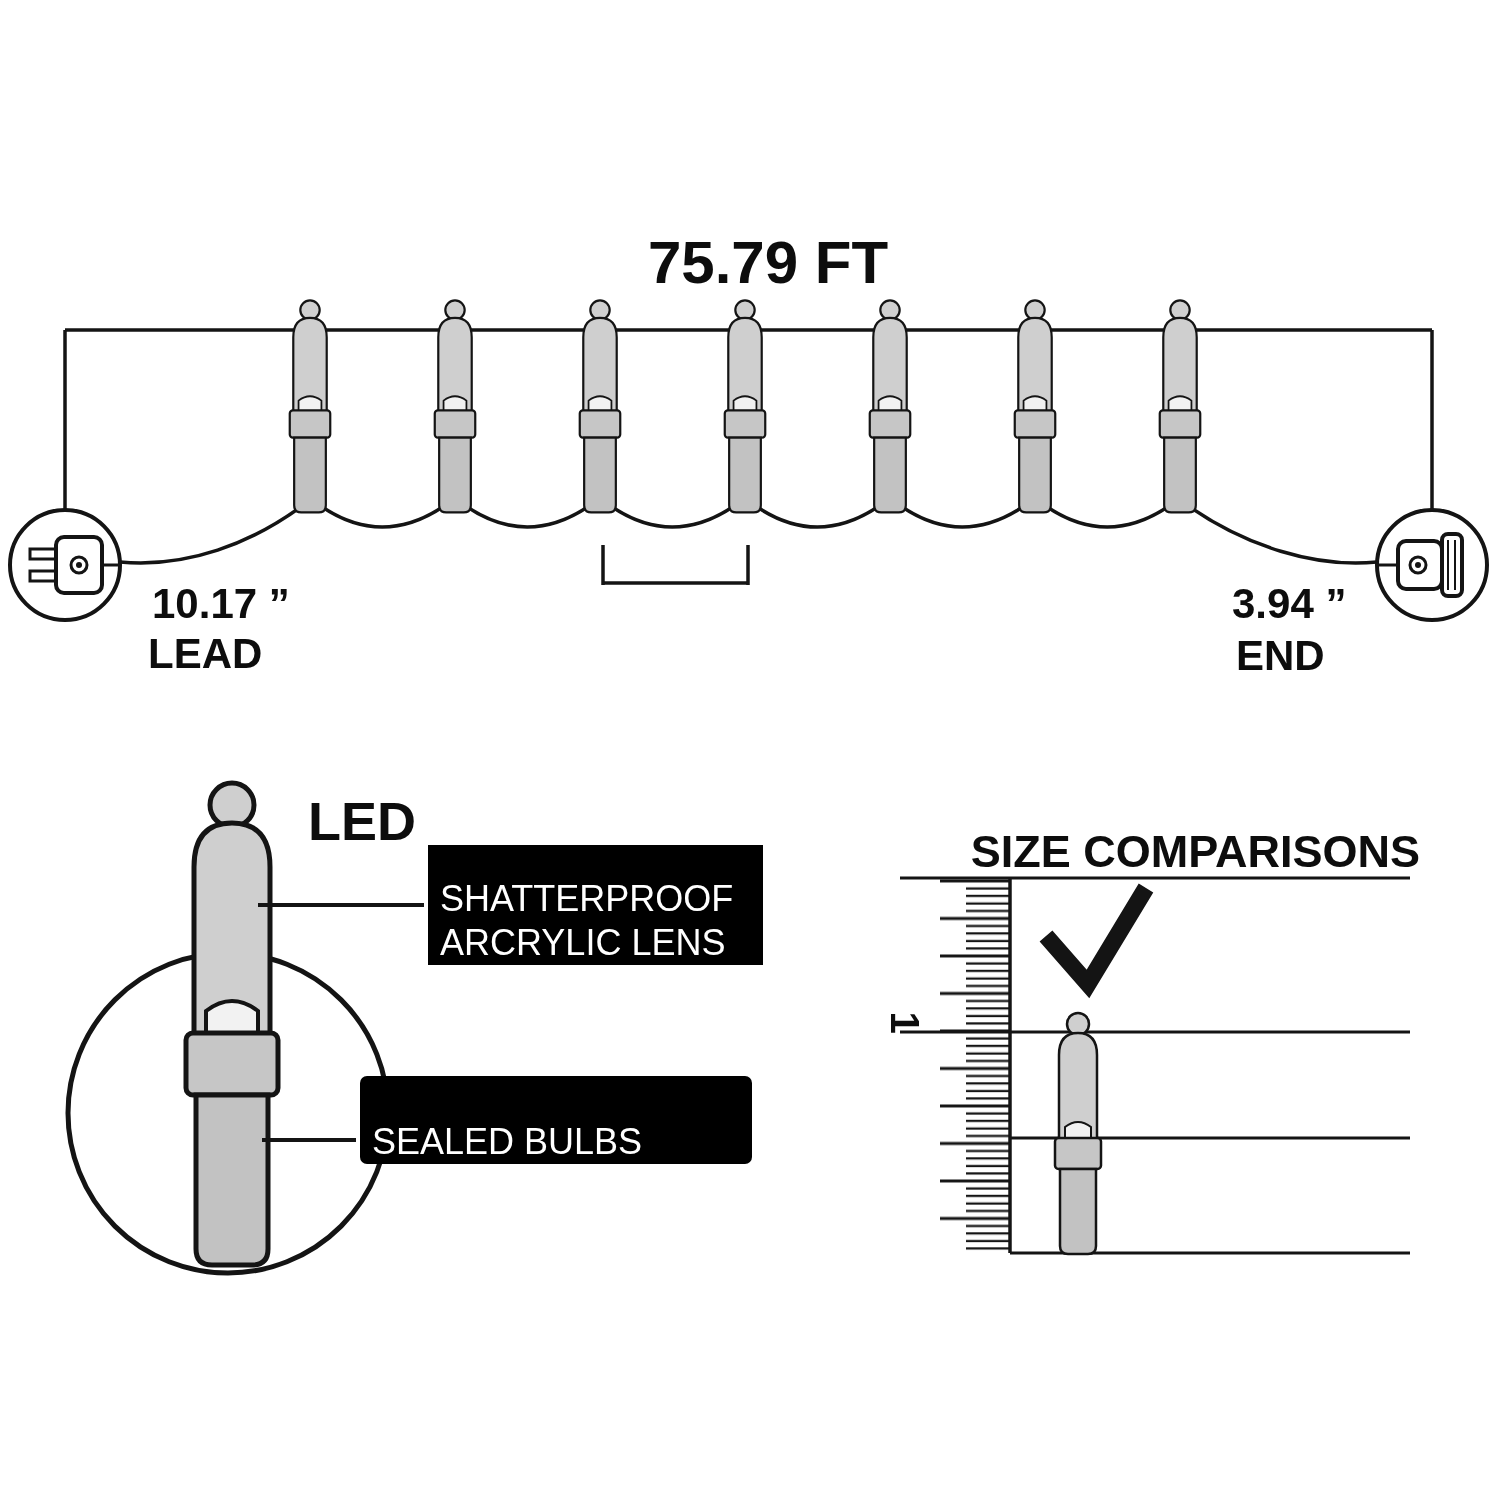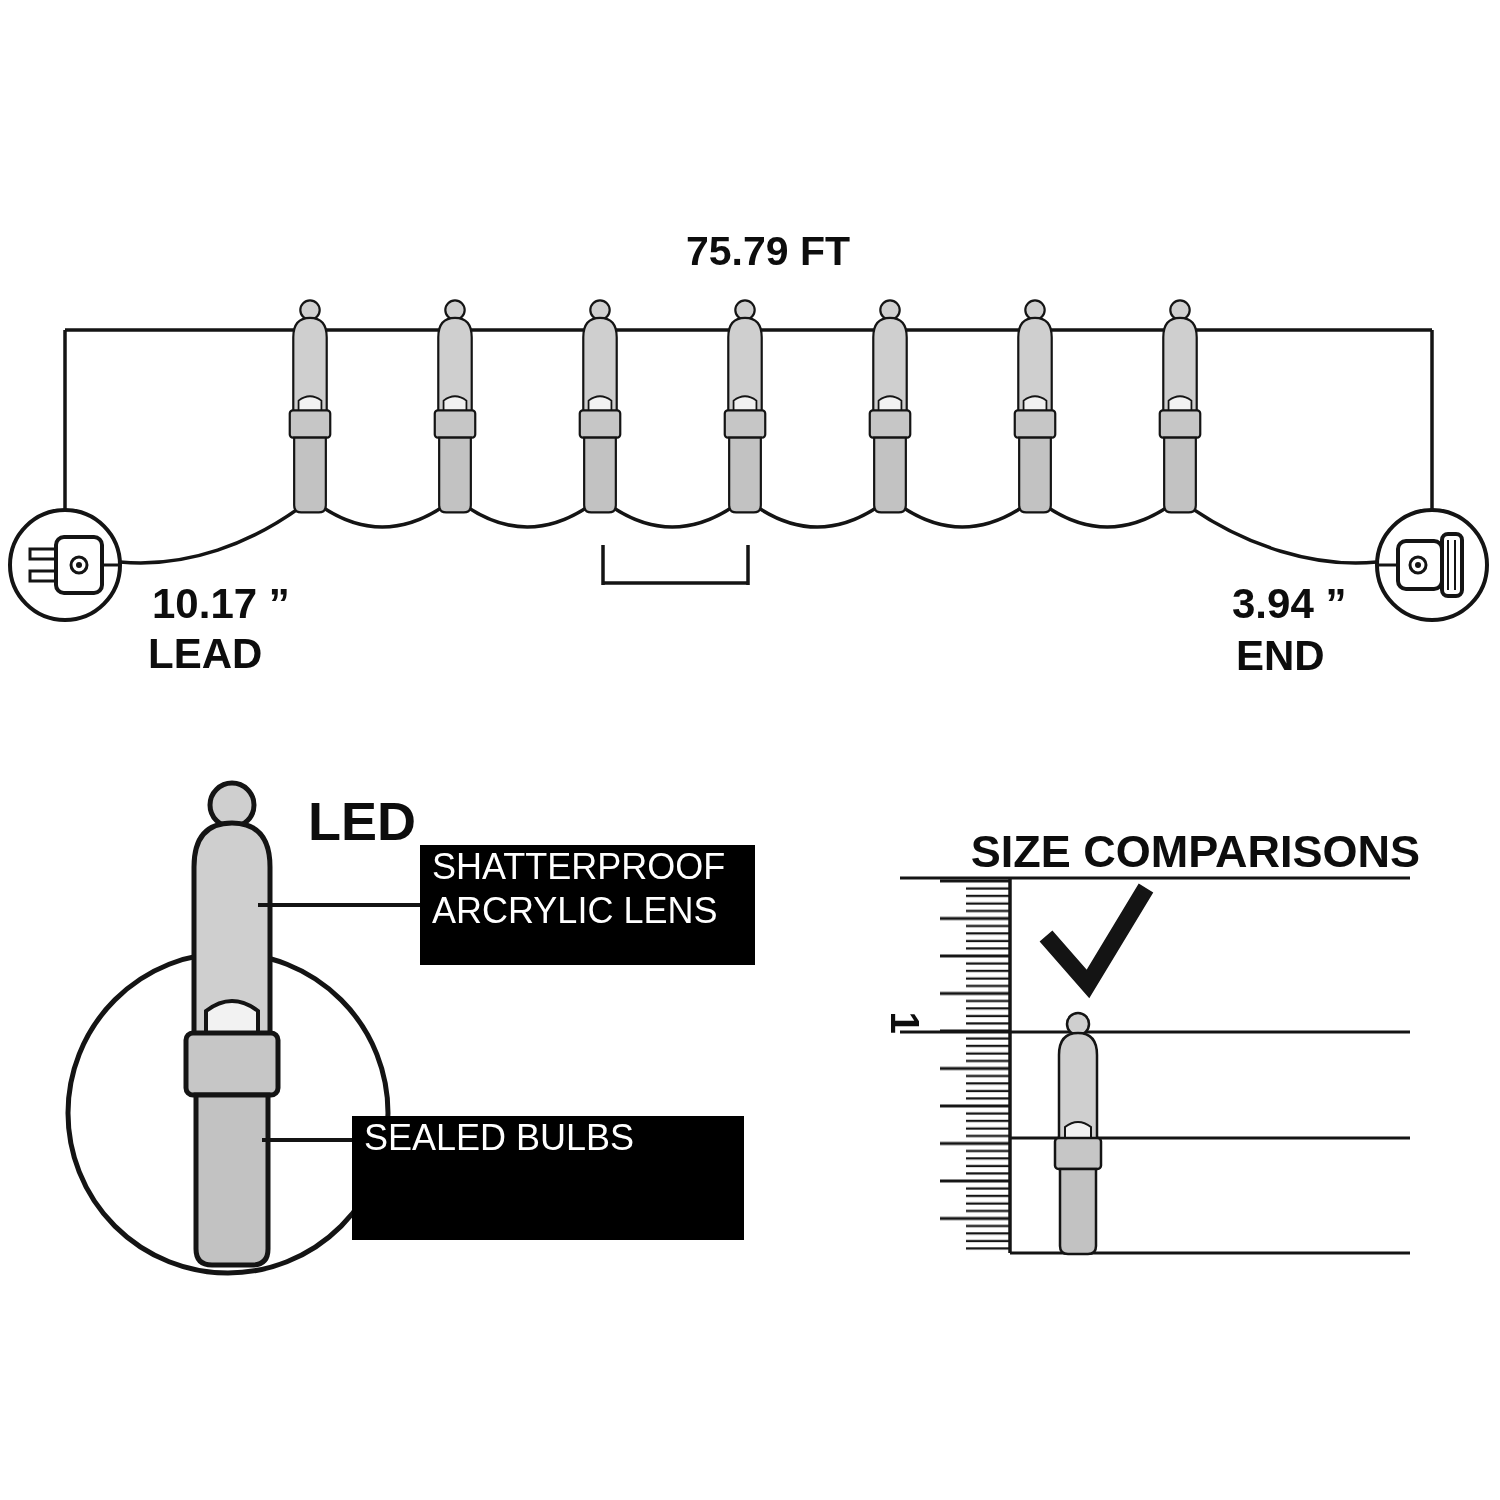--- a/index.html
+++ b/index.html
@@ -22,41 +22,42 @@
   .title {
     left: 0; right: 0; top: 78px;
     text-align: center;
     font-size: 102px;
     font-weight: bold;
     letter-spacing: 1px;
     -webkit-text-stroke: 3px #0d0d0d;
   }
   .len-total {
     left: 548px; width: 440px; top: 228px;
-    text-align: center; font-size: 41px;
+    text-align: center; font-size: 60px;
   }
   .dim { font-size: 42px; }
   .spacing {
     left: 575px; width: 200px; top: 598px;
     text-align: center; font-size: 46px;
   }
   .led-label { left: 308px; top: 790px; font-size: 54px; }
   .callout {
     background: #000000;
     color: #ffffff;
     display: flex;
     flex-direction: column;
-    justify-content: flex-start;
+    justify-content: flex-end;
     padding: 0 12px;
     font-size: 36px;
     line-height: 1.22;
     white-space: nowrap;
+    margin-left: 8px;
   }
   .callout-lens { left: 420px; top: 845px; width: 311px; height: 120px; }
-  .callout-sealed { left: 352px; top: 1116px; width: 368px; height: 124px; }
+  .callout-sealed { left: 352px; top: 1076px; width: 368px; height: 88px; border-radius: 7px; }
   .size-title {
     left: 900px; width: 520px; top: 800px;
     text-align: right; font-size: 45px; margin-top: 26px;
   }
   .ruler-mark {
     left: 893px; top: 1000px;
     font-size: 40px;
     transform: rotate(90deg);
   }
 </style>

